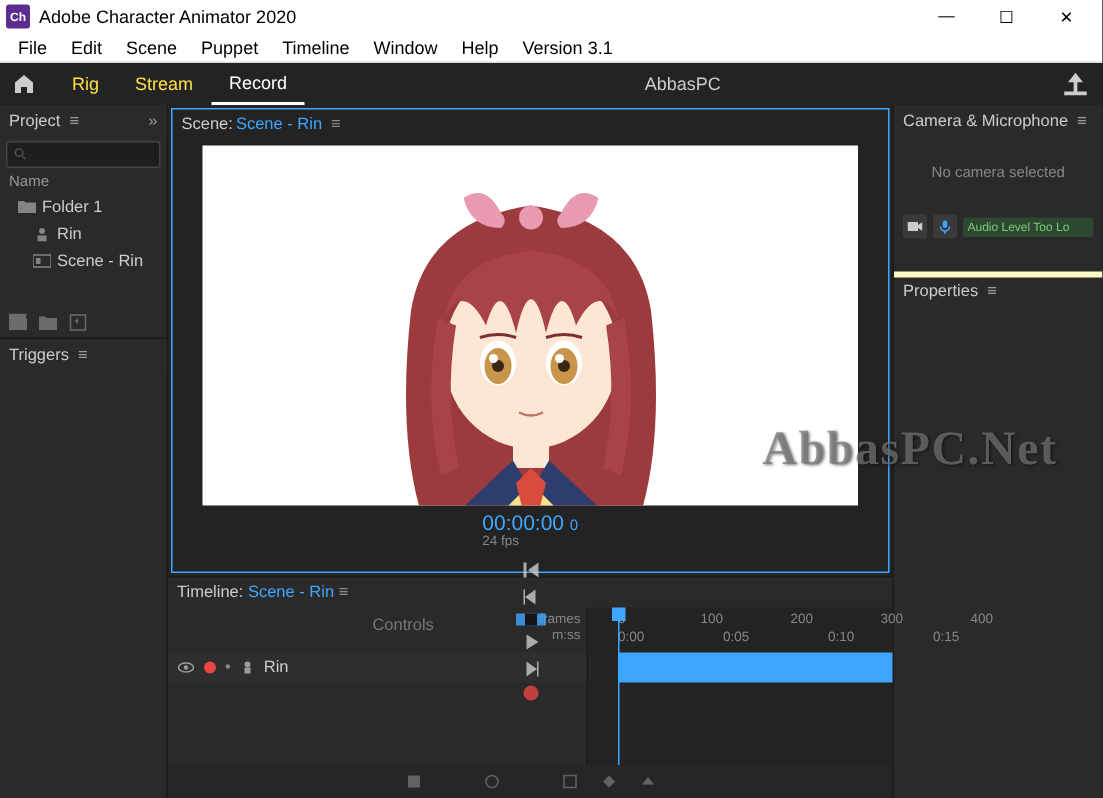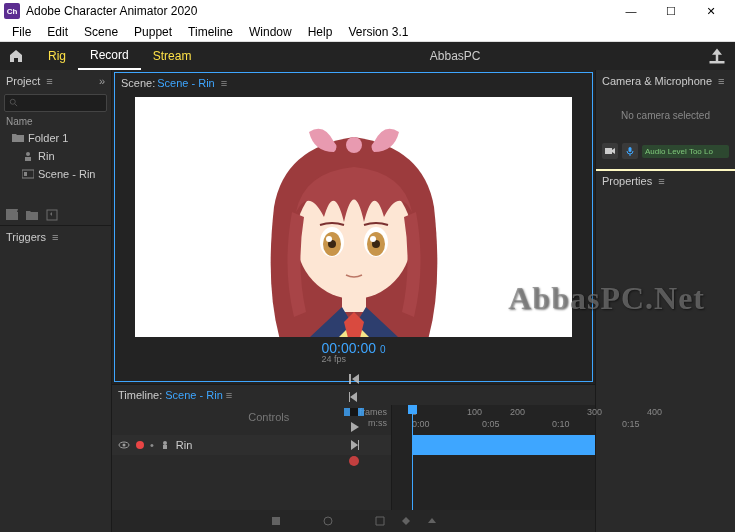--- a/index.html
+++ b/index.html
@@ -121,22 +121,22 @@
   <div class="item">Window</div>
   <div class="item">Help</div>
   <div class="item">Version 3.1</div>
 </div>
 
 <div class="tabrow">
   <svg class="homeicon" viewBox="0 0 16 16">
       <path fill="#ccc" d="M8 2l6 5v7h-4v-4H6v4H2V7z"></path>
     </svg>
   <div class="tab">Rig</div>
+  <div class="tab">Stream</div>
   <div class="tab active">Record</div>
-  <div class="tab">Stream</div>
   <div class="spacer"></div>
   <div class="center">AbbasPC</div>
   <div class="spacer"></div>
   <svg class="share" viewBox="0 0 16 16">
       <path fill="#ccc" d="M2 14h12v-2H2v2zM8 2L4 7h3v5h2V7h3L8 2z"></path>
     </svg>
 </div>
 
 <div class="main">
 
@@ -308,21 +308,21 @@
                 <circle cx="5" cy="3" r="2" fill="#ccc"></circle>
                 <rect x="3" y="5" width="4" height="4" fill="#ccc"></rect>
               </svg>
             <span>Rin</span>
           </div>
         </div>
         <div class="tl-right">
           <div class="ruler">
             <span class="tick" style="left:20px">0</span>
             <span class="tick" style="left:75px">100</span>
-            <span class="tick" style="left:118px">200</span>
+            <span class="tick" style="left:135px">200</span>
             <span class="tick" style="left:195px">300</span>
             <span class="tick" style="left:255px">400</span>
             <span class="tick2" style="left:20px">0:00</span>
             <span class="tick2" style="left:90px">0:05</span>
             <span class="tick2" style="left:160px">0:10</span>
             <span class="tick2" style="left:230px">0:15</span>
           </div>
           <div class="clip"></div>
           <div class="playhead"></div>
         </div>
@@ -367,20 +367,20 @@
           </svg>
       </div>
       <div class="cambtn micbtn">
         <svg width="10" height="10" viewBox="0 0 10 10">
             <rect x="3.5" y="1" width="3" height="5" rx="1.5" fill="#3ea6ff"></rect>
             <path stroke="#3ea6ff" fill="none" d="M2 5a3 3 0 006 0M5 8v2"></path>
           </svg>
       </div>
       <div class="audio-lvl">Audio Level Too Lo</div>
     </div>
-    <div class="panelhead" style="margin-top:6px;border-top:2px solid #fef9c3">
+    <div class="panelhead" style="margin-top:18px;border-top:4px solid #fef9c3">
       <span>Properties</span>
       <span class="menu">≡</span>
     </div>
   </div>
 </div>
 
 <div class="watermark">AbbasPC.Net</div>
 
 </body></html>

